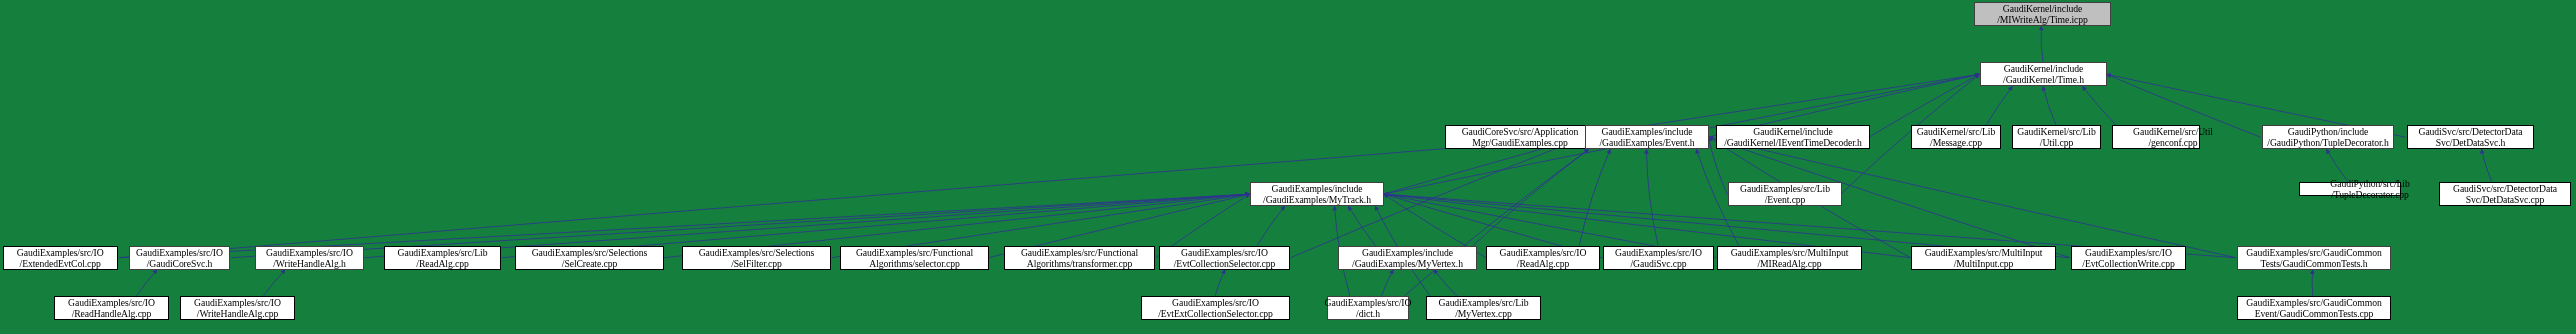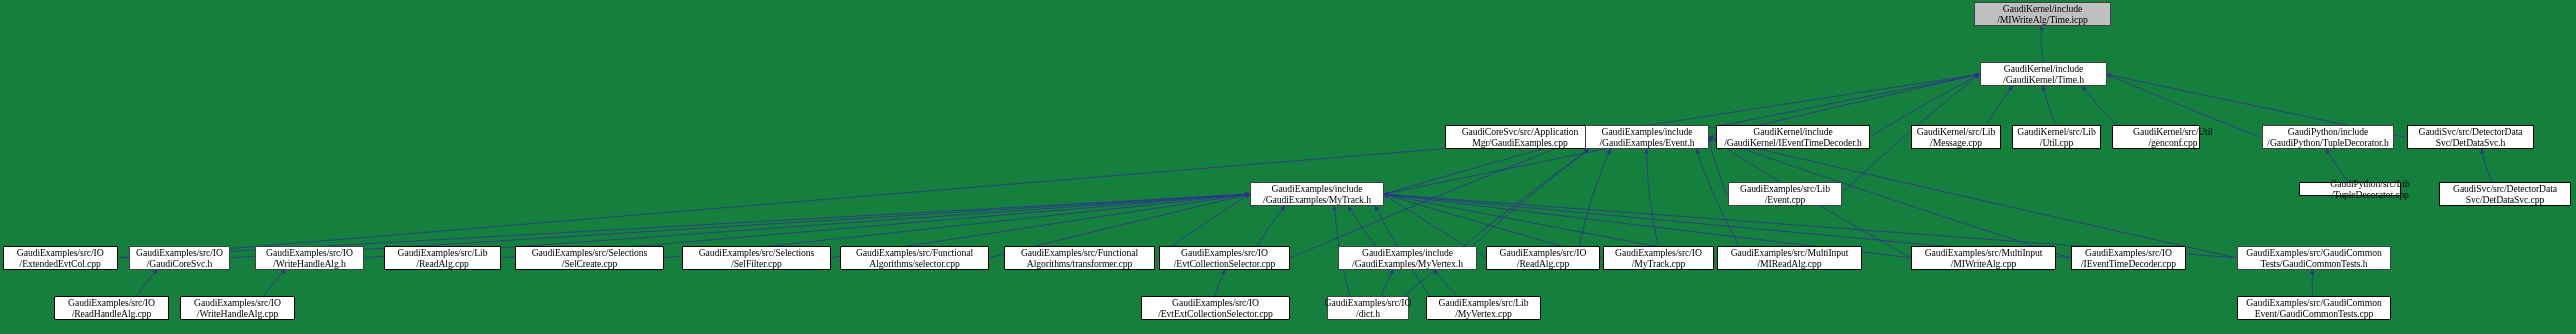--- a/index.html
+++ b/index.html
@@ -118,24 +118,24 @@
     <div class="node emph" style="left: 129px; top: 246px; width: 101px; height: 24px;"><span class="l1">GaudiExamples/src/IO</span><span class="l2">/GaudiCoreSvc.h</span></div>
     <div class="node emph" style="left: 255px; top: 246px; width: 109px; height: 24px;"><span class="l1">GaudiExamples/src/IO</span><span class="l2">/WriteHandleAlg.h</span></div>
     <div class="node" style="left: 384px; top: 246px; width: 117px; height: 24px;"><span class="l1">GaudiExamples/src/Lib</span><span class="l2">/ReadAlg.cpp</span></div>
     <div class="node" style="left: 515px; top: 246px; width: 149px; height: 24px;"><span class="l1">GaudiExamples/src/Selections</span><span class="l2">/SelCreate.cpp</span></div>
     <div class="node" style="left: 682px; top: 246px; width: 149px; height: 24px;"><span class="l1">GaudiExamples/src/Selections</span><span class="l2">/SelFilter.cpp</span></div>
     <div class="node" style="left: 840px; top: 246px; width: 149px; height: 24px;"><span class="l1">GaudiExamples/src/Functional</span><span class="l2">Algorithms/selector.cpp</span></div>
     <div class="node" style="left: 1004px; top: 246px; width: 151px; height: 24px;"><span class="l1">GaudiExamples/src/Functional</span><span class="l2">Algorithms/transformer.cpp</span></div>
     <div class="node" style="left: 1159px; top: 246px; width: 131px; height: 24px;"><span class="l1">GaudiExamples/src/IO</span><span class="l2">/EvtCollectionSelector.cpp</span></div>
     <div class="node emph" style="left: 1338px; top: 246px; width: 139px; height: 24px;"><span class="l1">GaudiExamples/include</span><span class="l2">/GaudiExamples/MyVertex.h</span></div>
     <div class="node" style="left: 1486px; top: 246px; width: 114px; height: 24px;"><span class="l1">GaudiExamples/src/IO</span><span class="l2">/ReadAlg.cpp</span></div>
-    <div class="node" style="left: 1603px; top: 246px; width: 111px; height: 24px;"><span class="l1">GaudiExamples/src/IO</span><span class="l2">/MyTrack.cpp</span></div>
+    <div class="node" style="left: 1603px; top: 246px; width: 111px; height: 24px;"><span class="l1">GaudiExamples/src/IO</span><span class="l2">/GaudiSvc.cpp</span></div>
     <div class="node" style="left: 1717px; top: 246px; width: 145px; height: 24px;"><span class="l1">GaudiExamples/src/MultiInput</span><span class="l2">/MIReadAlg.cpp</span></div>
-    <div class="node" style="left: 1911px; top: 246px; width: 145px; height: 24px;"><span class="l1">GaudiExamples/src/MultiInput</span><span class="l2">/MIWriteAlg.cpp</span></div>
-    <div class="node" style="left: 2071px; top: 246px; width: 115px; height: 24px;"><span class="l1">GaudiExamples/src/IO</span><span class="l2">/IEventTimeDecoder.cpp</span></div>
+    <div class="node" style="left: 1911px; top: 246px; width: 145px; height: 24px;"><span class="l1">GaudiExamples/src/MultiInput</span><span class="l2">/MultiInput.cpp</span></div>
+    <div class="node" style="left: 2071px; top: 246px; width: 115px; height: 24px;"><span class="l1">GaudiExamples/src/IO</span><span class="l2">/EvtCollectionWrite.cpp</span></div>
     <div class="node emph" style="left: 2237px; top: 246px; width: 154px; height: 24px;"><span class="l1">GaudiExamples/src/GaudiCommon</span><span class="l2">Tests/GaudiCommonTests.h</span></div>
     <div class="node" style="left: 54px; top: 296px; width: 115px; height: 24px;"><span class="l1">GaudiExamples/src/IO</span><span class="l2">/ReadHandleAlg.cpp</span></div>
     <div class="node" style="left: 180px; top: 296px; width: 115px; height: 24px;"><span class="l1">GaudiExamples/src/IO</span><span class="l2">/WriteHandleAlg.cpp</span></div>
     <div class="node" style="left: 1141px; top: 296px; width: 149px; height: 24px;"><span class="l1">GaudiExamples/src/IO</span><span class="l2">/EvtExtCollectionSelector.cpp</span></div>
     <div class="node emph" style="left: 1327px; top: 296px; width: 82px; height: 24px;"><span class="l1">GaudiExamples/src/IO</span><span class="l2">/dict.h</span></div>
     <div class="node" style="left: 1426px; top: 296px; width: 115px; height: 24px;"><span class="l1">GaudiExamples/src/Lib</span><span class="l2">/MyVertex.cpp</span></div>
     <div class="node" style="left: 2237px; top: 296px; width: 154px; height: 24px;"><span class="l1">GaudiExamples/src/GaudiCommon</span><span class="l2">Event/GaudiCommonTests.cpp</span></div>
   </div>
 
 

